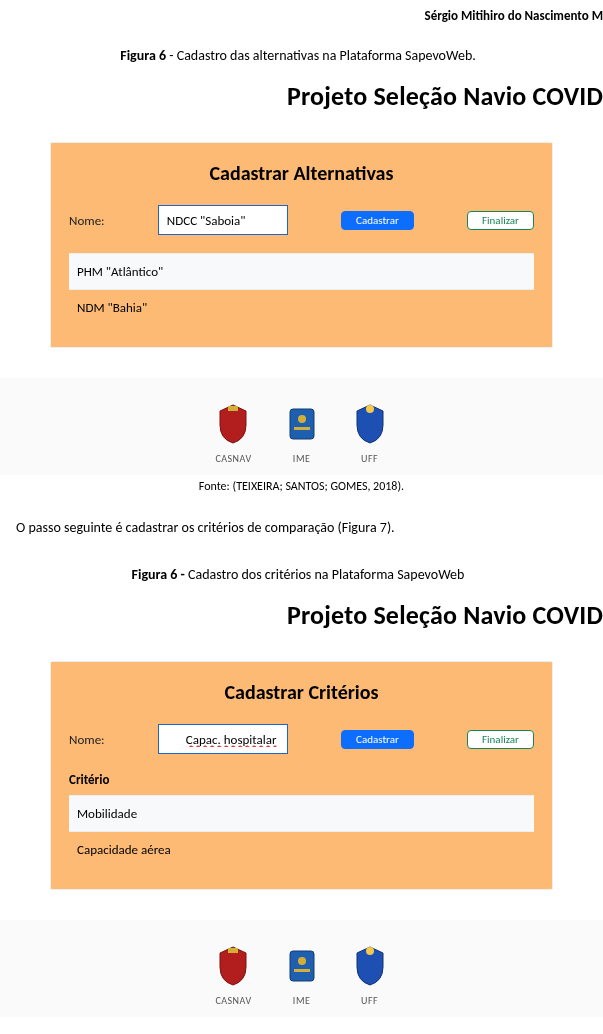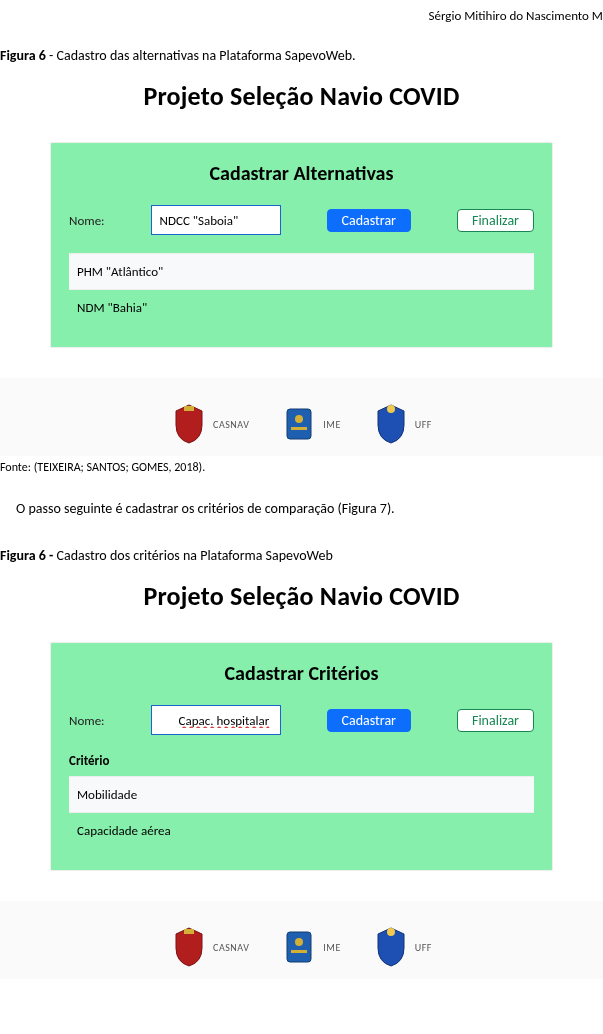--- a/index.html
+++ b/index.html
@@ -7,40 +7,41 @@
       font-family: 'Segoe UI', Calibri, Arial, sans-serif;
       width: 603px;
       background: #fff;
       color: #000;
     }
     .page {
       padding: 0;
     }
     .top-author {
       text-align: right;
-      font-weight: normal;
+      font-weight: bold;
       font-size: 13px;
       padding: 8px 0 16px 0;
       overflow: hidden;
       white-space: nowrap;
     }
     .figure-caption {
+      text-align: center;
       font-size: 14px;
       margin: 8px 7px 16px 0;
     }
     .figure-caption b { font-weight: bold; }
     .project-title {
-      text-align: center;
+      text-align: right;
       font-size: 26px;
       font-weight: 700;
       margin: 10px 0 30px 0;
       letter-spacing: 0.2px;
     }
     .panel {
-      background: #86efac;
+      background: #fdba74;
       border: 1px solid #eee;
       border-radius: 2px;
       margin: 13px 50px 8px 50px;
       padding: 12px 18px 22px 18px;
     }
     .panel-title {
       text-align: center;
       font-size: 20px;
       font-weight: 700;
       margin: 6px 0 20px 0;
@@ -65,21 +66,21 @@
       height: 30px;
       color: #000;
       font-family: inherit;
     }
     .text-input.spellcheck {
       text-decoration: underline wavy #d32f2f;
       text-decoration-skip-ink: none;
       padding-left: 27px;
     }
     .btn {
-      font-size: 14px;
+      font-size: 11px;
       padding: 2px 14px;
       border-radius: 4px;
       cursor: pointer;
       border: 1px solid transparent;
       font-family: inherit;
     }
     .btn-primary {
       background: #0d6efd;
       color: #fff;
       border-color: #0d6efd;
@@ -107,37 +108,38 @@
       display: flex;
       align-items: flex-end;
       justify-content: center;
       gap: 32px;
       background: #fafafa;
       padding: 24px 0 10px 0;
       margin: 30px 0 0 0;
     }
     .logo-col {
       display: flex;
-      flex-direction: row;
+      flex-direction: column;
       align-items: center;
       gap: 6px;
     }
     .logo-box {
       width: 36px;
       height: 44px;
       display: flex;
       align-items: center;
       justify-content: center;
     }
     .logo-label {
       font-size: 10px;
       color: #555;
       letter-spacing: 0.5px;
     }
     .source {
+      text-align: center;
       font-size: 12px;
       margin: 4px 0 26px 0;
     }
     .body-text {
       font-size: 14px;
       margin: 22px 16px 30px 16px;
     }
     .section-block { margin-bottom: 4px; }
   </style>
 </head>

